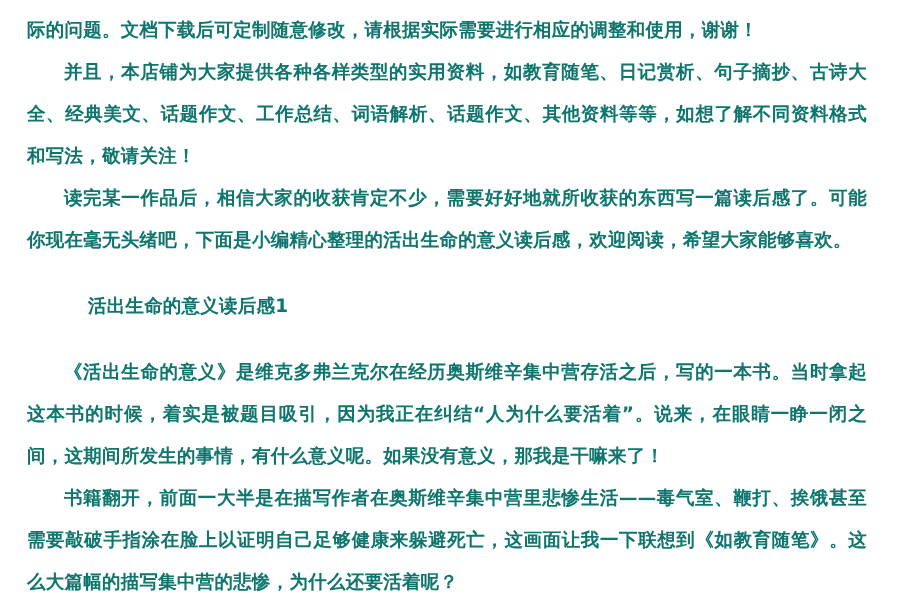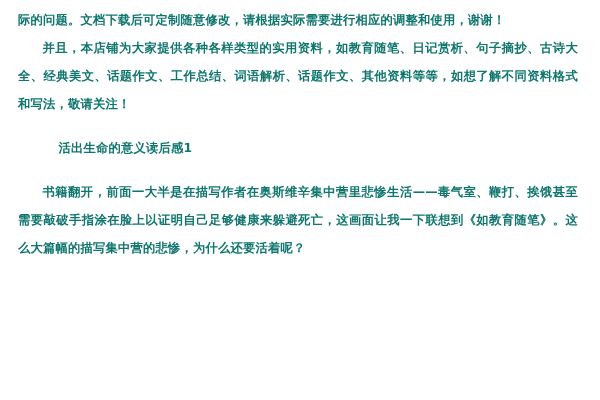--- a/index.html
+++ b/index.html
@@ -47,16 +47,18 @@
     text-indent: 0;
   }
 </style>
 </head>
 <body>
 
 <div class="page">
   <div class="doc-body">
     <p class="para first-line">际的问题。文档下载后可定制随意修改，请根据实际需要进行相应的调整和使用，谢谢！</p>
     <p class="para indent-2">并且，本店铺为大家提供各种各样类型的实用资料，如教育随笔、日记赏析、句子摘抄、古诗大全、经典美文、话题作文、工作总结、词语解析、话题作文、其他资料等等，如想了解不同资料格式和写法，敬请关注！</p>
+    <p class="para indent-2">读完某一作品后，相信大家的收获肯定不少，需要好好地就所收获的东西写一篇读后感了。可能你现在毫无头绪吧，下面是小编精心整理的活出生命的意义读后感，欢迎阅读，希望大家能够喜欢。</p>
     <p class="heading-line">活出生命的意义读后感1</p>
+    <p class="para indent-2">《活出生命的意义》是维克多弗兰克尔在经历奥斯维辛集中营存活之后，写的一本书。当时拿起这本书的时候，着实是被题目吸引，因为我正在纠结“人为什么要活着”。说来，在眼睛一睁一闭之间，这期间所发生的事情，有什么意义呢。如果没有意义，那我是干嘛来了！</p>
     <p class="para indent-2">书籍翻开，前面一大半是在描写作者在奥斯维辛集中营里悲惨生活——毒气室、鞭打、挨饿甚至需要敲破手指涂在脸上以证明自己足够健康来躲避死亡，这画面让我一下联想到《如教育随笔》。这么大篇幅的描写集中营的悲惨，为什么还要活着呢？</p>
   </div>
 </div>
 
 </body></html>

